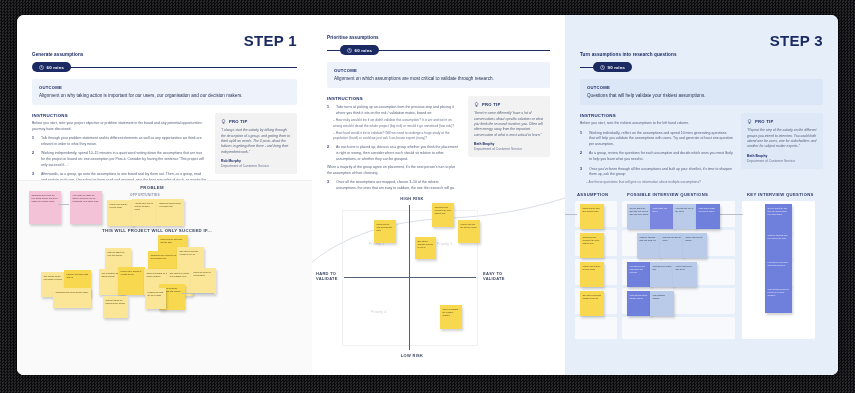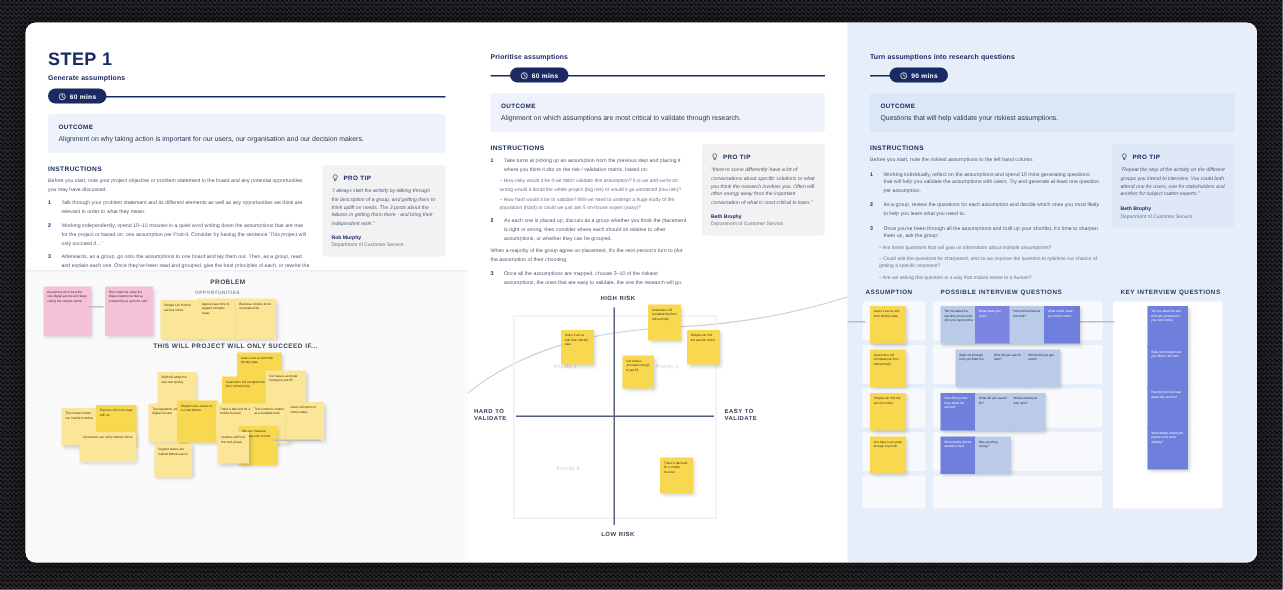--- a/index.html
+++ b/index.html
@@ -21,21 +21,21 @@
     position:absolute;left:17px;top:15px;width:821px;height:360px;
     background:#ffffff;border-radius:7px;overflow:hidden;
     box-shadow:0 0 14px rgba(0,0,0,.55);
   }
   .step{position:absolute;top:0;bottom:0;overflow:hidden;}
   #step1{left:0;width:295px;background:#ffffff;}
   #step2{left:295px;width:253px;background:#ffffff;}
   #step3{left:548px;width:273px;background:#e6eefa;}
   .step-inner{position:relative;height:100%;}
   .head{padding:17px 15px 0 15px;}
-  .step-title{font-size:12px;font-weight:bold;color:#1b2a63;letter-spacing:.3px;}
+  .step-title{font-size:15px;font-weight:bold;color:#1b2a63;letter-spacing:.3px;text-align:right;}
   .step-sub{font-size:4.6px;font-weight:bold;color:#1b2a63;margin-top:3px;letter-spacing:.1px;}
   .time-row{display:flex;align-items:center;margin-top:5px;position:relative;}
   .pill{display:flex;align-items:center;gap:2.5px;background:#1b2a63;color:#fff;
         border-radius:8px;padding:2.5px 7px;font-size:4.4px;font-weight:bold;letter-spacing:.2px;z-index:2;}
   .pill svg{display:block;}
   .rule{flex:1;height:1px;background:#1b2a63;margin-left:-1px;}
   .rule-left{width:14px;height:1px;background:#1b2a63;margin-right:-1px;}
   .outcome{margin:7px 15px 0 15px;background:#eef2fb;border-radius:2px;padding:6px 7px;}
   .outcome-k{font-size:4.2px;font-weight:bold;color:#1b2a63;letter-spacing:.25px;}
   .outcome-t{font-size:4.6px;color:#2a3550;margin-top:2px;line-height:1.55;}
@@ -254,20 +254,21 @@
       <div class="note yel2" style="left:146px;top:30px;width:17px;height:17px;">People can find the service online</div>
       <div class="note yel2" style="left:103px;top:47px;width:16px;height:16px;">Our data is accurate enough to pre-fill</div>
       <div class="note yel2" style="left:128px;top:115px;width:17px;height:18px;">There is demand for a mobile channel</div>
     </div>
    </div>
   </section>
 
   <section class="step" id="step3">
    <div class="step-inner">
     <div class="head">
+      <div class="step-title">STEP 3</div>
       <div class="step-sub">Turn assumptions into research questions</div>
       <div class="time-row">
         <span class="rule-left"></span>
         <span class="pill">
           <svg width="5" height="5" viewBox="0 0 16 16">
             <circle cx="8" cy="8" r="6.5" fill="none" stroke="#fff" stroke-width="1.6"></circle>
             <path d="M8 4.5V8l2.5 1.6" fill="none" stroke="#fff" stroke-width="1.6" stroke-linecap="round"></path>
           </svg>
           <span>90 mins</span>
         </span>

